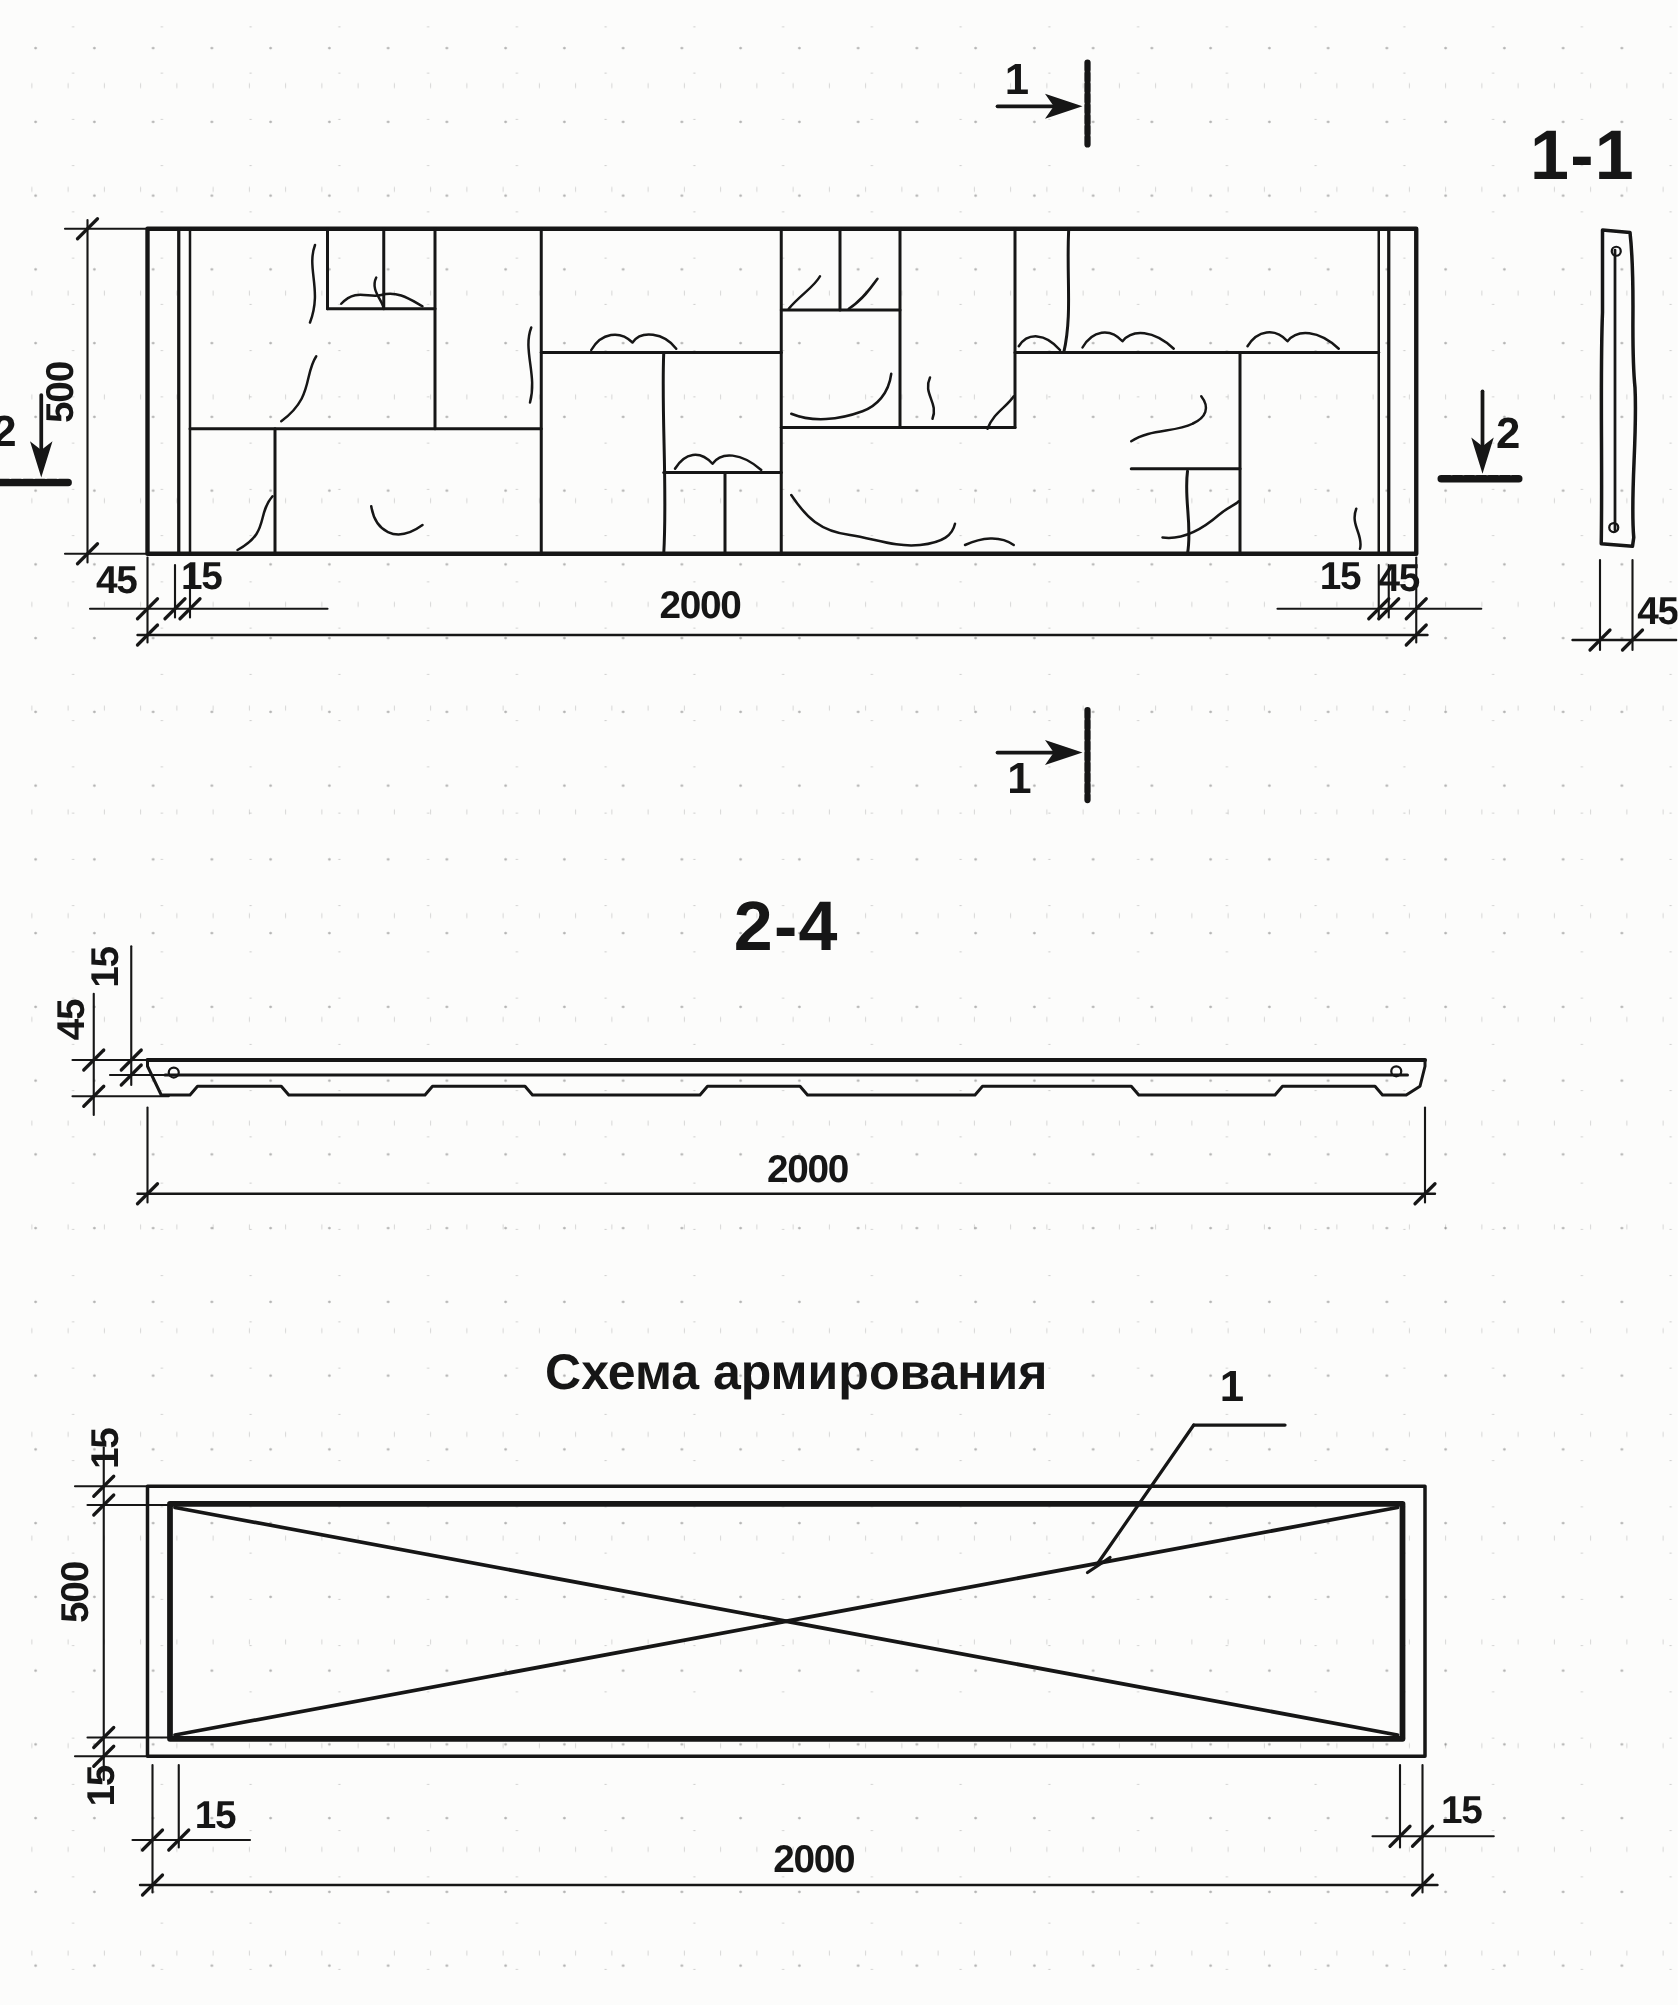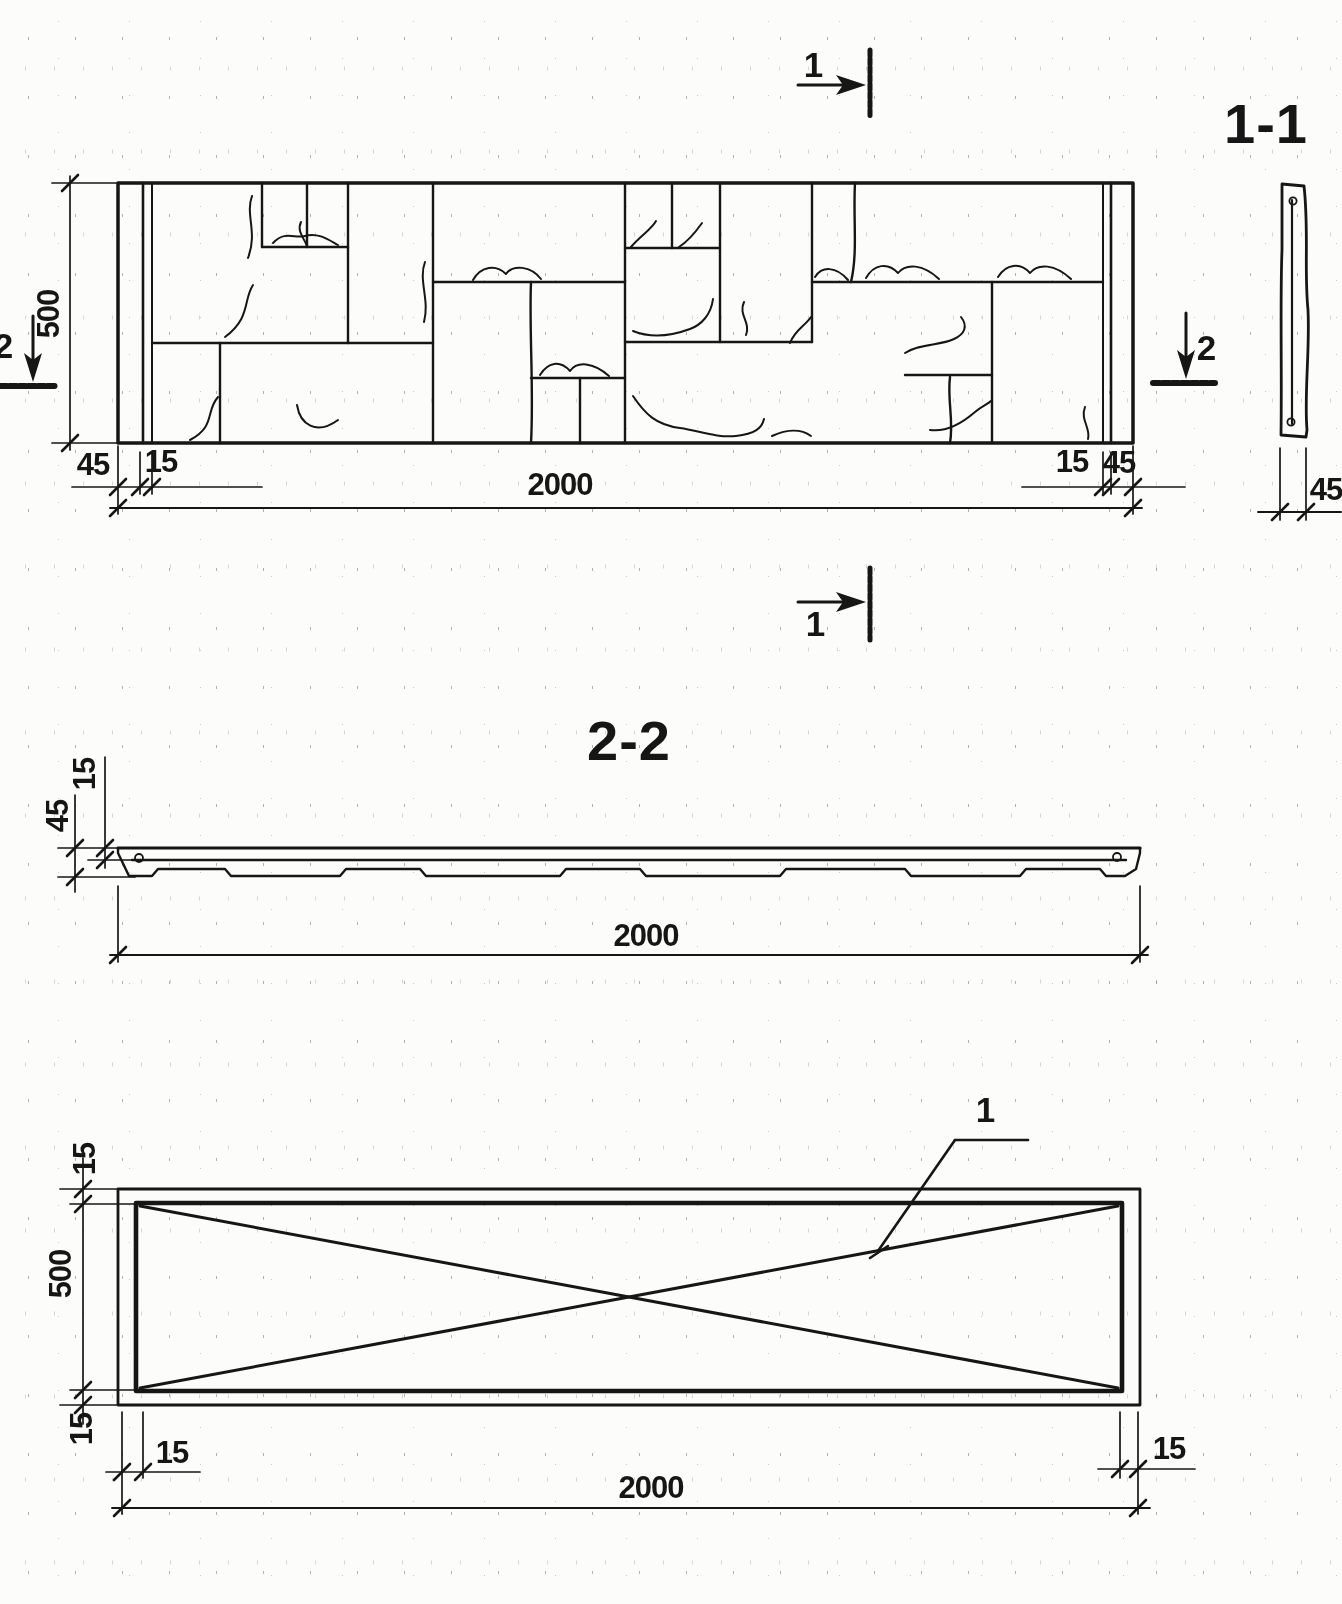--- a/index.html
+++ b/index.html
@@ -229,25 +229,26 @@
   <div class="lbl dim" style="left:1072px;top:461px">15</div>
   <div class="lbl dim" style="left:1119px;top:462px">45</div>
   <div class="lbl mark" style="left:813px;top:64px">1</div>
   <div class="lbl mark" style="left:815px;top:623px">1</div>
   <div class="lbl mark" style="left:3px;top:345px">2</div>
   <div class="lbl mark" style="left:1206px;top:347px">2</div>
 
   <div class="lbl vtitle" style="left:1266px;top:124px">1-1</div>
   <div class="lbl dim" style="left:1326px;top:489px">45</div>
 
-  <div class="lbl vtitle" style="left:629px;top:741px">2-2</div>
+  <div class="lbl vtitle" style="left:629px;top:741px">2-4</div>
   <div class="lbl dim rot" style="left:84px;top:774px">15</div>
   <div class="lbl dim rot" style="left:57px;top:816px">45</div>
   <div class="lbl dim" style="left:646px;top:935px">2000</div>
 
+  <div class="lbl dtitle" style="left:637px;top:1098px">Схема армирования</div>
   <div class="lbl mark" style="left:985px;top:1109px">1</div>
   <div class="lbl dim rot" style="left:84px;top:1159px">15</div>
   <div class="lbl dim rot" style="left:60px;top:1274px">500</div>
   <div class="lbl dim rot" style="left:81px;top:1429px">15</div>
   <div class="lbl dim" style="left:172px;top:1452px">15</div>
   <div class="lbl dim" style="left:1169px;top:1448px">15</div>
   <div class="lbl dim" style="left:651px;top:1487px">2000</div>
 
 </div>
 

